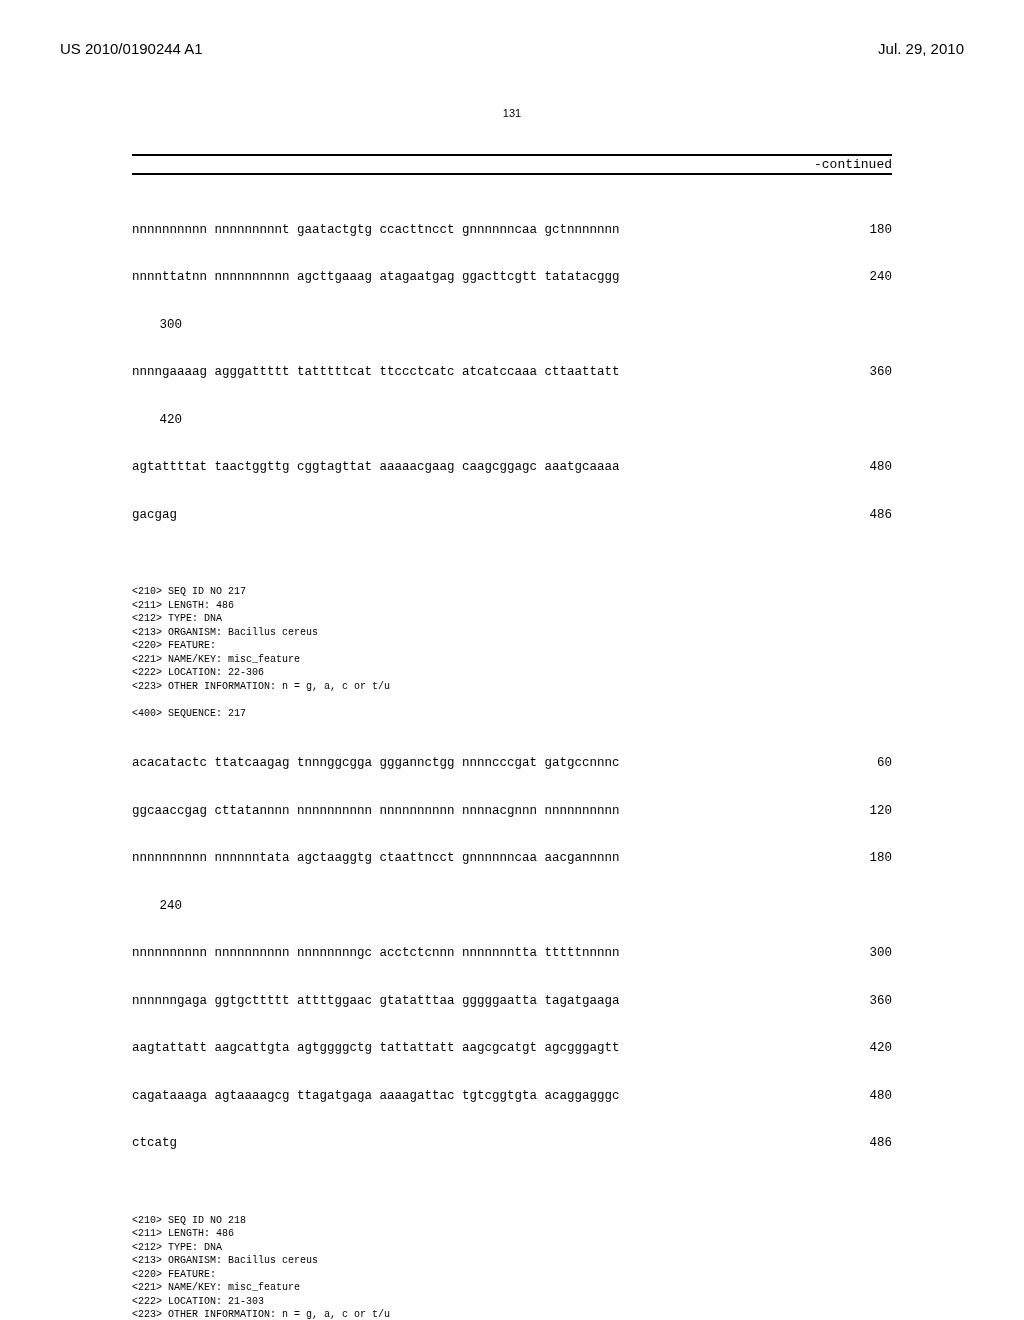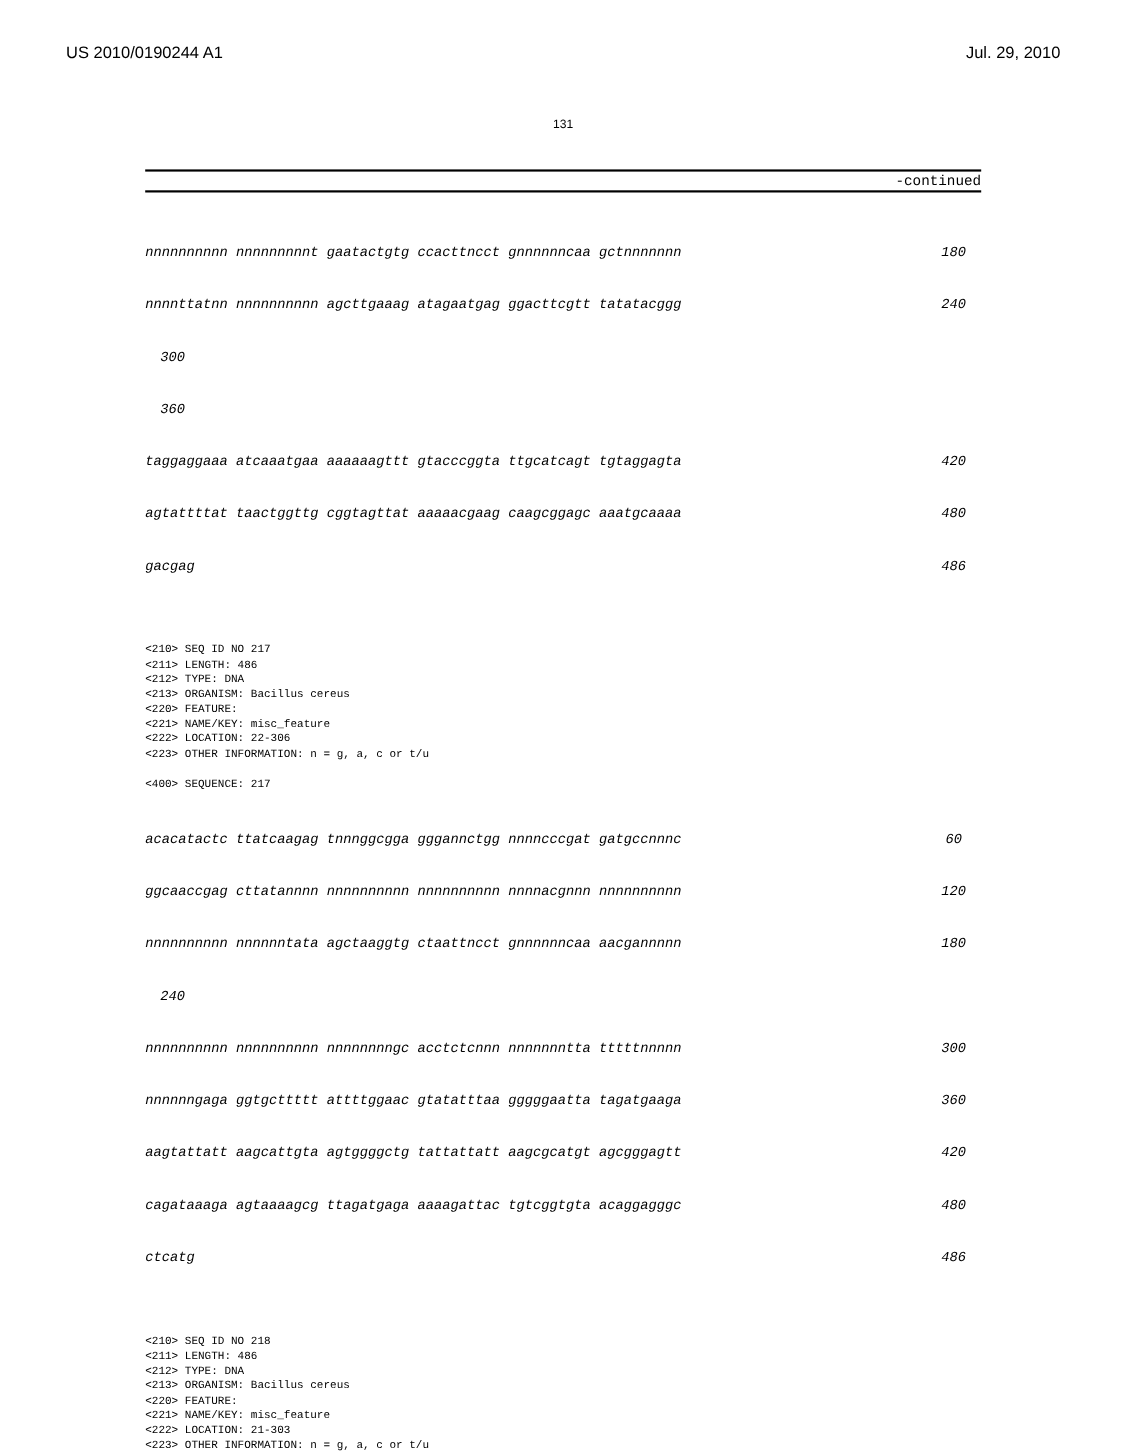--- a/index.html
+++ b/index.html
@@ -33,56 +33,55 @@
     margin: 0 auto 20px auto;
     width: 760px;
   }
   .seq-block {
     font-family: "Courier New", monospace;
     font-size: 12.5px;
     white-space: pre;
     line-height: 1.9;
     margin: 0 auto;
     width: 760px;
-    font-style: italic;
   }
   .seq-header {
     font-family: "Courier New", monospace;
     font-size: 10px;
     white-space: pre;
     line-height: 1.35;
     margin: 20px auto 8px auto;
     width: 760px;
   }
   .seq-line {
     display: flex;
     justify-content: space-between;
   }
   .seq-text { }
-  .seq-num { text-align: center; min-width: 50px; }
+  .seq-num { text-align: right; min-width: 50px; }
   .gap { height: 14px; }
 </style>
 </head>
 <body>
 
 <div class="header">
   <span>US 2010/0190244 A1</span>
   <span>Jul. 29, 2010</span>
 </div>
 
 <div class="page-number">131</div>
 
 <div class="continued">-continued</div>
 
 <div class="seq-block">
 <div class="seq-line"><span class="seq-text">nnnnnnnnnn nnnnnnnnnt gaatactgtg ccacttncct gnnnnnncaa gctnnnnnnn</span><span class="seq-num">180</span></div>
 <div class="seq-line"><span class="seq-text">nnnnttatnn nnnnnnnnnn agcttgaaag atagaatgag ggacttcgtt tatatacggg</span><span class="seq-num">240</span></div>
 <div class="seq-line"><span class="seq-num">300</span></div>
-<div class="seq-line"><span class="seq-num">360</span></div>
-<div class="seq-line"><span class="seq-text">taggaggaaa atcaaatgaa aaaaaagttt gtacccggta ttgcatcagt tgtaggagta</span><span class="seq-num">420</span></div>
+<div class="seq-line"><span class="seq-text">nnnngaaaag agggattttt tatttttcat ttccctcatc atcatccaaa cttaattatt</span><span class="seq-num">360</span></div>
+<div class="seq-line"><span class="seq-num">420</span></div>
 <div class="seq-line"><span class="seq-text">agtattttat taactggttg cggtagttat aaaaacgaag caagcggagc aaatgcaaaa</span><span class="seq-num">480</span></div>
 <div class="seq-line"><span class="seq-text">gacgag</span><span class="seq-num">486</span></div>
 </div>
 
 <div class="gap"></div>
 
 <div class="seq-header">&lt;210&gt; SEQ ID NO 217
 &lt;211&gt; LENGTH: 486
 &lt;212&gt; TYPE: DNA
 &lt;213&gt; ORGANISM: Bacillus cereus

